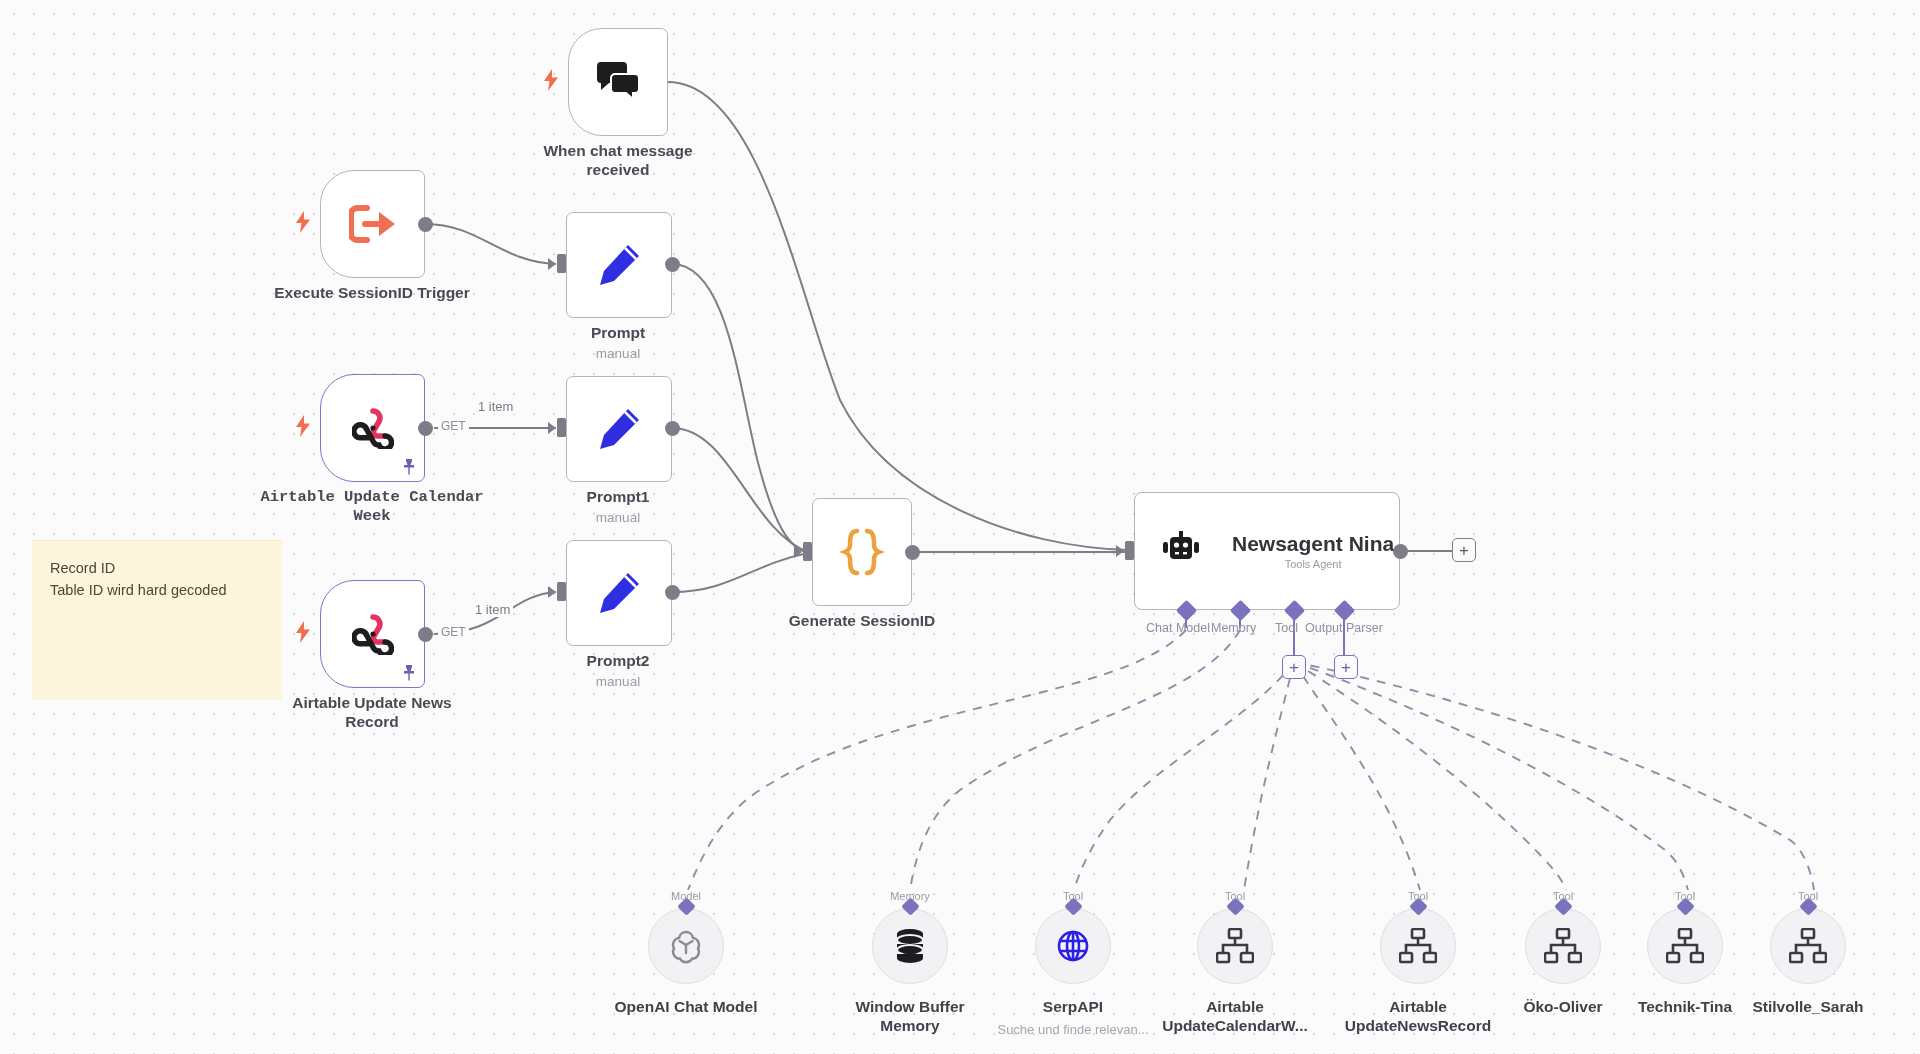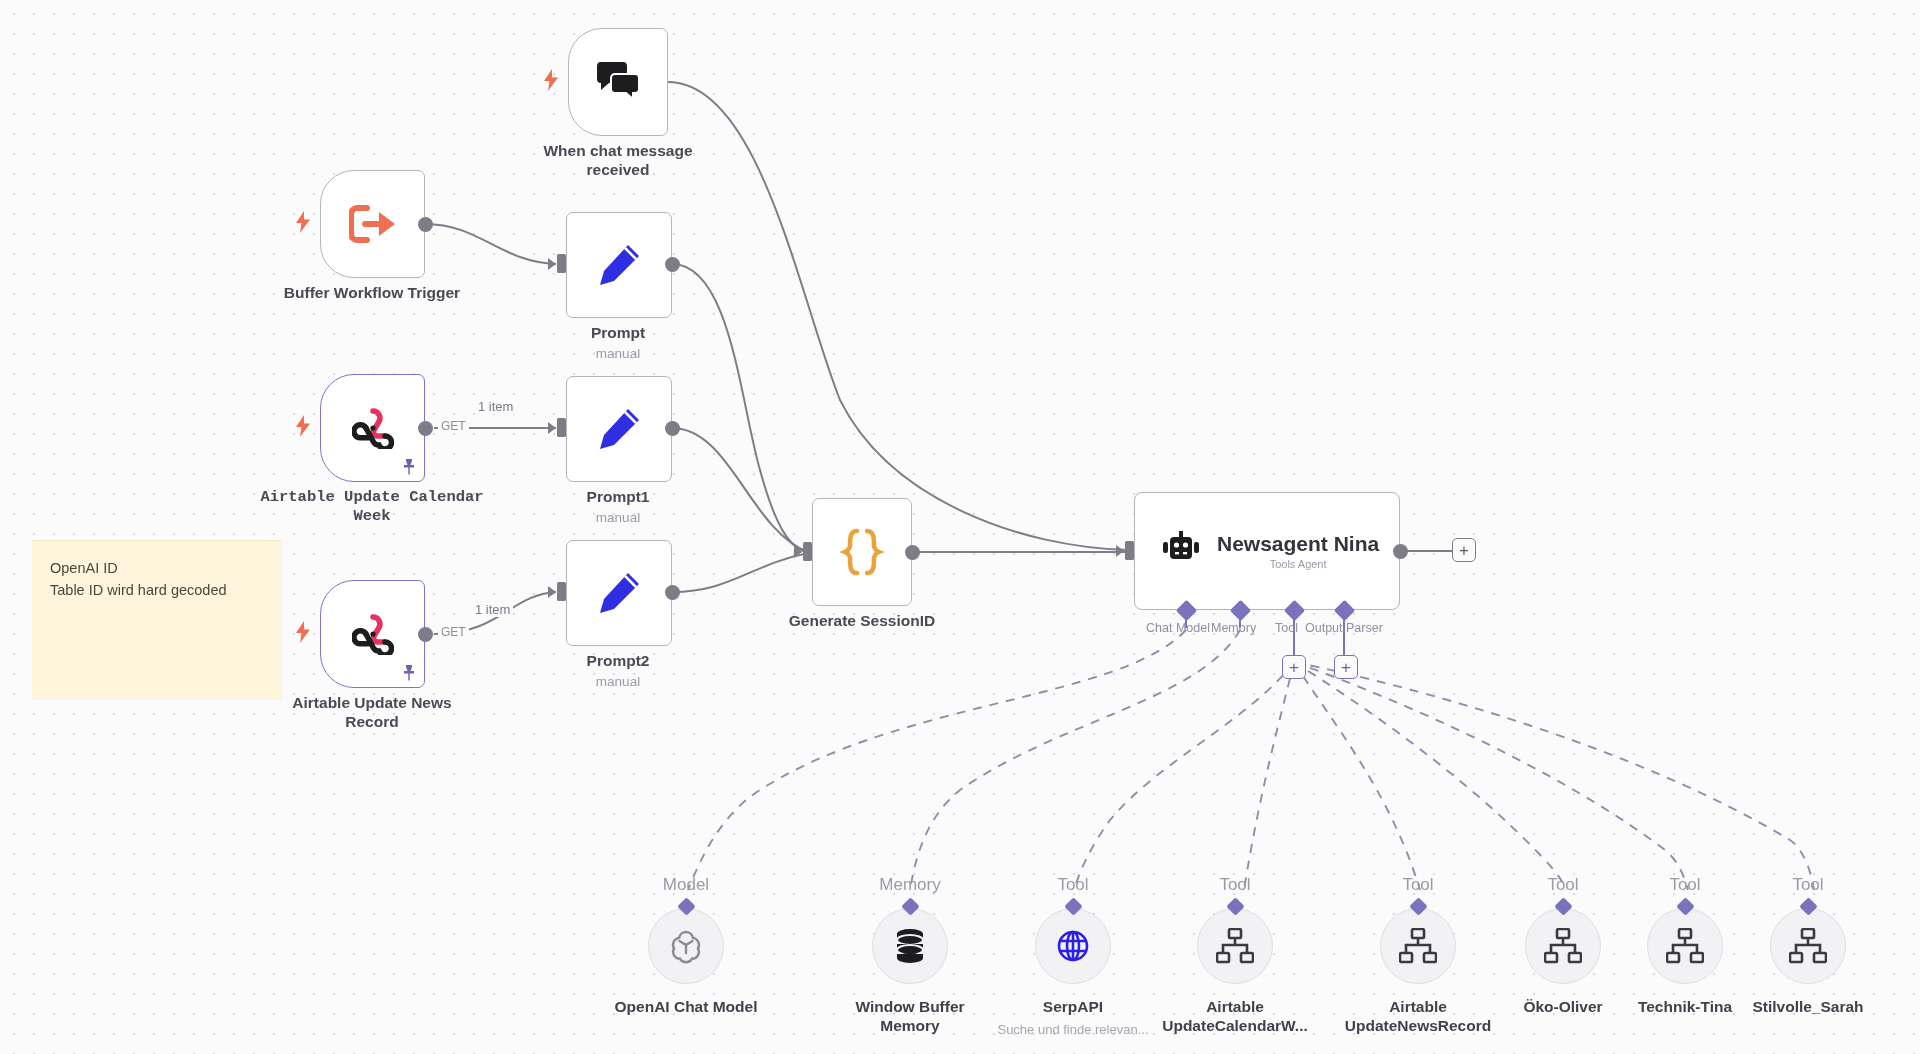--- a/index.html
+++ b/index.html
@@ -173,23 +173,24 @@
     transform: translateX(-50%);
     text-align: center;
     white-space: nowrap;
     font-size: 13px;
     color: #a5a5b0;
   }
   .sub-port-label {
     position: absolute;
     left: 50%;
     transform: translateX(-50%);
-    font-size: 17px;
+    font-size: 11px;
     color: #9a9aa8;
     white-space: nowrap;
+    margin-top: 15px;
   }
 </style>
 </head>
 <body>
 
 <div id="canvas">
 
   <svg id="edges" viewBox="0 0 1920 1054">
     <defs>
       <marker id="arrow" viewBox="0 0 10 10" refX="9" refY="5" markerWidth="7" markerHeight="7" orient="auto-start-reverse">
@@ -227,21 +228,21 @@
       <path d="M 1294,662 C 1280,720 1260,790 1244,890"></path>
       <path d="M 1294,662 C 1330,720 1390,790 1420,890"></path>
       <path name="to-oeko" d="M 1294,662 C 1370,710 1470,780 1545,860 C 1558,874 1563,882 1566,890"></path>
       <path d="M 1294,662 C 1400,700 1560,770 1665,850 C 1680,862 1685,880 1688,890"></path>
       <path d="M 1294,662 C 1430,690 1640,750 1790,840 C 1805,850 1812,876 1814,890"></path>
     </g>
   </svg>
 
 
   <div class="sticky" style="left:32px; top:540px; width:250px; height:160px; border-top:1px solid #f3e8bf;">
-    <p style="margin-bottom:0;">OpenAI ID</p>
+    <p style="margin-bottom:0;">Record ID</p>
     <p>Table ID wird hard gecoded</p>
   </div>
 
   <div class="node trigger" style="left:568px; top:28px; width:100px; height:108px;">
     <span class="bolt" style="left:-26px; top:40px;">
       <svg width="16" height="22" viewBox="0 0 16 22">
           <path d="M9 0 L1 12 L6.5 12 L5 22 L15 8.5 L9 8.5 Z" fill="#ef6f50"></path>
         </svg>
     </span>
     <svg width="46" height="40" viewBox="0 0 46 40">
@@ -260,21 +261,21 @@
           <path d="M9 0 L1 12 L6.5 12 L5 22 L15 8.5 L9 8.5 Z" fill="#ef6f50"></path>
         </svg>
     </span>
     <svg width="48" height="40" viewBox="0 0 48 40">
       <path d="M18 4 H8 a6 6 0 0 0-6 6 v20 a6 6 0 0 0 6 6 h10" stroke="#ef6f50" stroke-width="6" fill="none" stroke-linecap="round"></path>
       <path d="M16 20 h18" stroke="#ef6f50" stroke-width="6" stroke-linecap="round"></path>
       <path d="M30 8 L46 20 L30 32 Z" fill="#ef6f50"></path>
     </svg>
   </div>
   <div class="node-label" style="left:372px; top:284px;">
-    <div style="white-space:pre-line;">Buffer Workflow Trigger</div>
+    <div style="white-space:pre-line;">Execute SessionID Trigger</div>
   </div>
   <div class="port-out" style="left:418px; top:217px;"></div>
 
   <div class="node trigger pinned" style="left:320px; top:374px; width:105px; height:108px;">
     <span class="bolt" style="left:-26px; top:40px;">
       <svg width="16" height="22" viewBox="0 0 16 22">
           <path d="M9 0 L1 12 L6.5 12 L5 22 L15 8.5 L9 8.5 Z" fill="#ef6f50"></path>
         </svg>
     </span>
     <svg width="42" height="42" viewBox="0 0 42 42">
@@ -374,21 +375,21 @@
     <svg width="46" height="42" viewBox="0 0 46 42" style="position:absolute; left:26px; top:38px;">
       <rect x="18" y="0" width="4" height="6" fill="#1d1d1f"></rect>
       <rect x="9" y="6" width="22" height="22" rx="4" fill="#1d1d1f"></rect>
       <rect x="2" y="11" width="5" height="11" rx="2.2" fill="#1d1d1f"></rect>
       <rect x="33" y="11" width="5" height="11" rx="2.2" fill="#1d1d1f"></rect>
       <circle cx="15.5" cy="14" r="2.6" fill="#ffffff"></circle>
       <circle cx="24.5" cy="14" r="2.6" fill="#ffffff"></circle>
       <rect x="14" y="21" width="4" height="2.4" fill="#ffffff"></rect>
       <rect x="22" y="21" width="4" height="2.4" fill="#ffffff"></rect>
     </svg>
-    <div class="agent-txt" style="margin-left:36px;">
+    <div class="agent-txt" style="margin-left:51px;">
       <div class="agent-title">Newsagent Nina</div>
       <div class="agent-sub">Tools Agent</div>
     </div>
   </div>
   <div class="arrow-in" style="left:1116px; top:545px;"></div>
   <div class="port-in" style="left:1125px; top:541px;"></div>
   <div class="port-out" style="left:1393px; top:544px;"></div>
 
   <div class="diamond" style="left:1179px; top:603px;"></div>
   <div class="diamond" style="left:1233px; top:603px;"></div>

